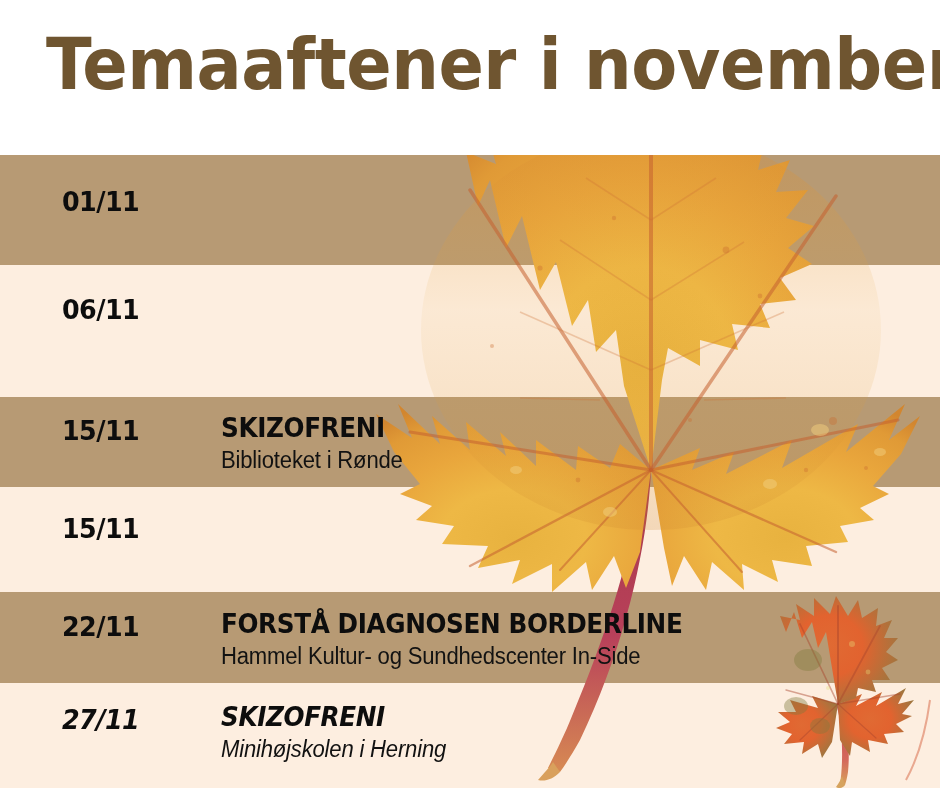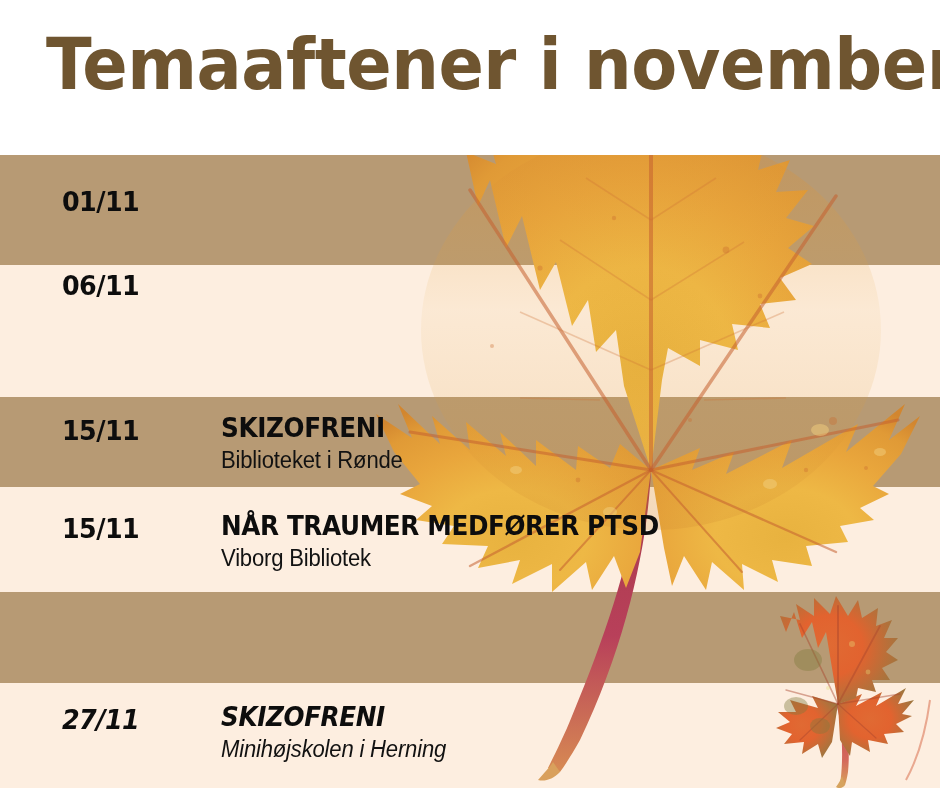--- a/index.html
+++ b/index.html
@@ -295,40 +295,43 @@
   <div class="header">
     <div class="poster-title">Temaaftener i november</div>
   </div>
 
   <div class="rows">
 
     <div class="row" style="top:155px;height:110px;">
       <div class="row-date" style="top:31px;">01/11</div>
     </div>
 
-    <div class="row" style="top:247px;height:132px;">
+    <div class="row" style="top:271px;height:132px;">
       <div class="row-date" style="top:23px;">06/11</div>
     </div>
 
     <div class="row" style="top:397px;height:90px;">
       <div class="row-date" style="top:18px;">15/11</div>
       <div class="row-body" style="top:14px;">
         <div class="row-title">SKIZOFRENI</div>
         <div class="row-venue">Biblioteket i Rønde</div>
       </div>
     </div>
 
     <div class="row" style="top:487px;height:105px;">
       <div class="row-date" style="top:26px;">15/11</div>
-      <div class="row-body" style="top:22px;">
-        <div class="row-title">NÅR TRAUMER MEDFØRER PTSD</div>
-        <div class="row-venue">Viborg Bibliotek</div>
+    </div>
+
+    <div class="row" style="top:592px;height:91px;">
+      <div class="row-date" style="top:19px;">22/11</div>
+      <div class="row-body" style="top:15px;">
+        <div class="row-title">FORSTÅ DIAGNOSEN BORDERLINE</div>
+        <div class="row-venue">Hammel Kultur- og Sundhedscenter In-Side</div>
       </div>
     </div>
-
 
     <div class="row" style="top:683px;height:105px;font-style:italic;">
       <div class="row-date" style="top:21px;">27/11</div>
       <div class="row-body" style="top:17px;">
         <div class="row-title">SKIZOFRENI</div>
         <div class="row-venue">Minihøjskolen i Herning</div>
       </div>
     </div>
 
   </div>

